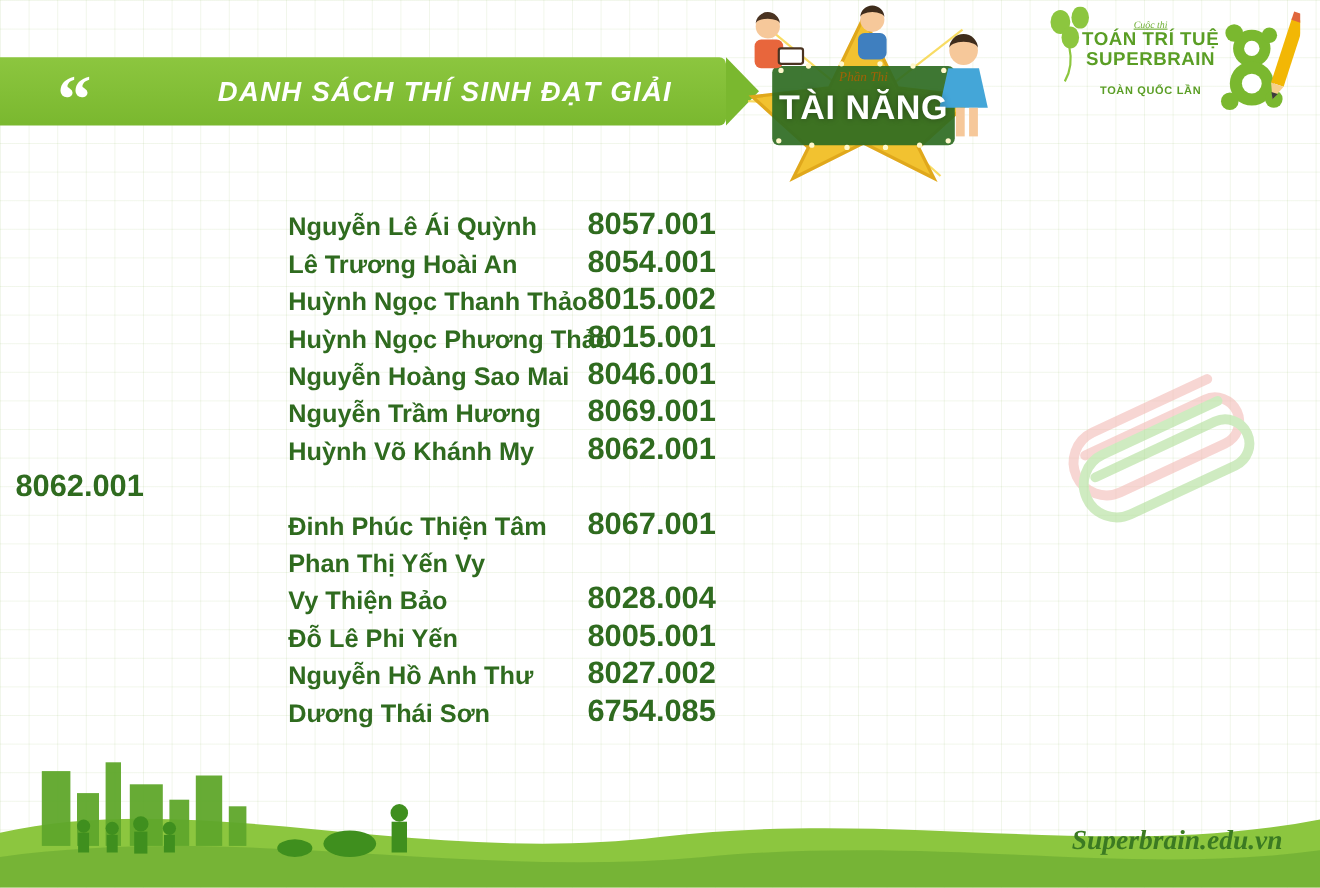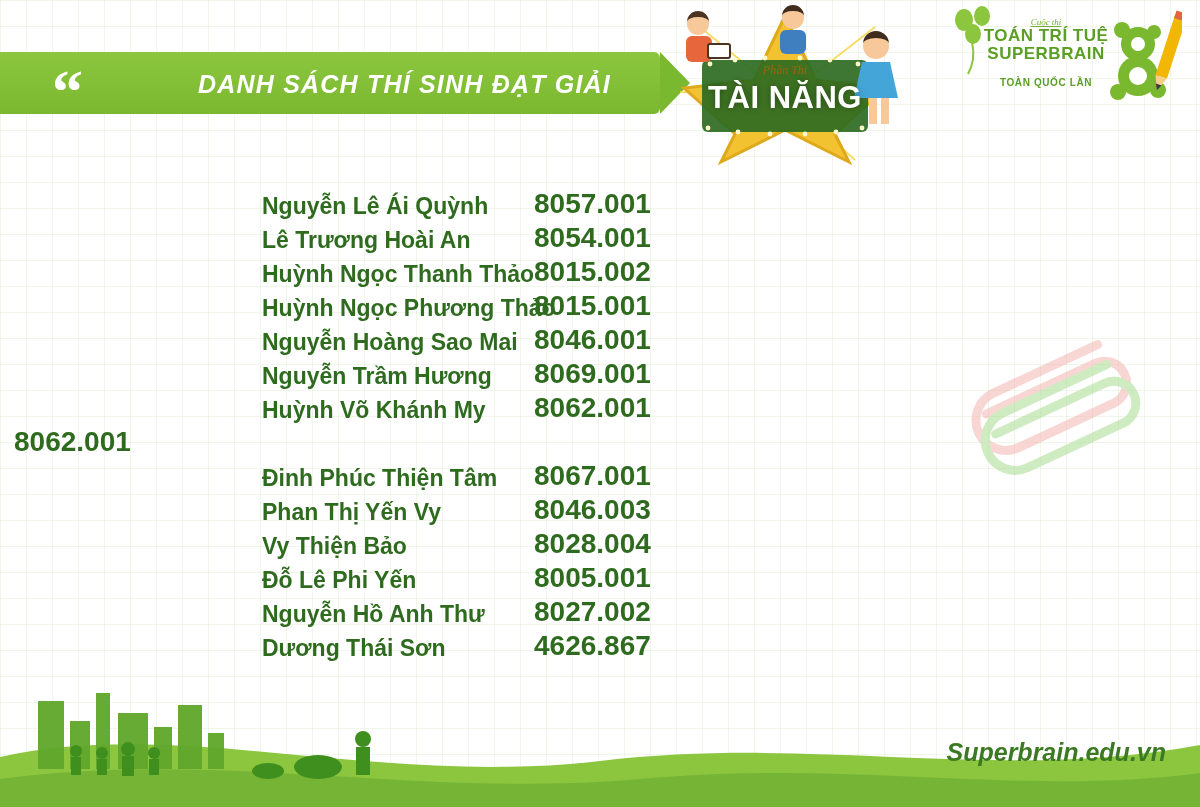--- a/index.html
+++ b/index.html
@@ -153,22 +153,22 @@
 
   
   .footer-wave {
     position: absolute;
     left: 0; bottom: 0;
     width: 1200px; height: 120px;
     z-index: 2;
   }
   .site {
     position: absolute;
-    right: 34px; bottom: 40px;
-    font-family: Liberation Sans, sans-serif;
+    right: 34px; bottom: 28px;
+    font-family: Liberation Serif, serif;
     font-style: italic;
     font-weight: bold;
     font-size: 25px;
     color: #3b7a22;
     z-index: 6;
     text-align: center;
   }
   .clip {
     position: absolute;
     right: 30px; top: 330px;
@@ -318,37 +318,36 @@
     </div>
     <div class="row">
       <div class="code">8062.001</div>
     </div>
     <div class="row">
       <div class="name">Đinh Phúc Thiện Tâm</div>
       <div class="code">8067.001</div>
     </div>
     <div class="row">
       <div class="name">Phan Thị Yến Vy</div>
-      <div class="code">8046.003</div>
     </div>
     <div class="row">
       <div class="name">Vy Thiện Bảo</div>
       <div class="code">8028.004</div>
     </div>
     <div class="row">
       <div class="name">Đỗ Lê Phi Yến</div>
       <div class="code">8005.001</div>
     </div>
     <div class="row">
       <div class="name">Nguyễn Hồ Anh Thư</div>
       <div class="code">8027.002</div>
     </div>
     <div class="row">
       <div class="name">Dương Thái Sơn</div>
-      <div class="code">4626.867</div>
+      <div class="code">6754.085</div>
     </div>
   </div>
 
 <svg class="footer-wave" viewBox="0 0 1200 120" preserveAspectRatio="none">
   <path d="M0 70 C 180 30, 380 100, 600 74 C 820 48, 1000 96, 1200 58 L1200 120 L0 120 Z" fill="#8cc63f"></path>
   <path d="M0 92 C 220 62, 420 112, 640 92 C 860 72, 1020 110, 1200 86 L1200 120 L0 120 Z" fill="#6fae34" opacity=".75"></path>
 </svg>
 <svg style="position:absolute;left:18px;bottom:18px;width:430px;height:110px;z-index:5;" viewBox="0 0 430 110">
   <g fill="#5fa72b" opacity=".95">
     <rect x="20" y="22" width="26" height="68"></rect>

